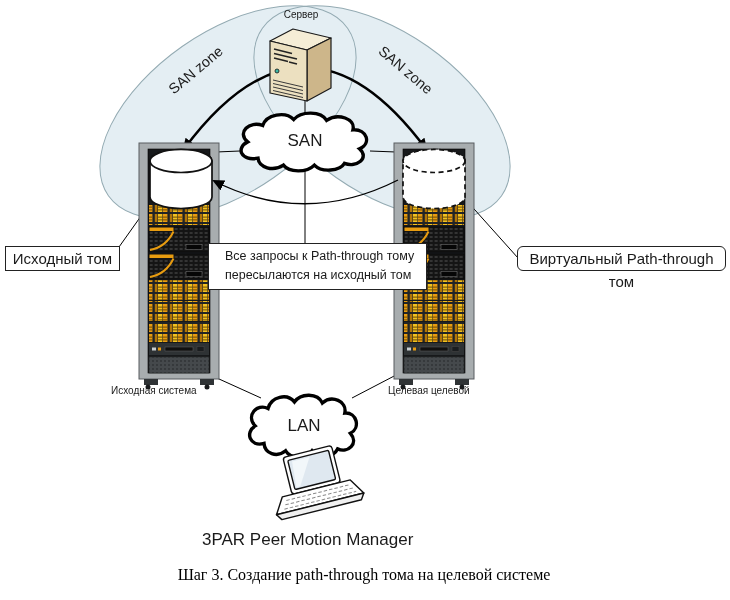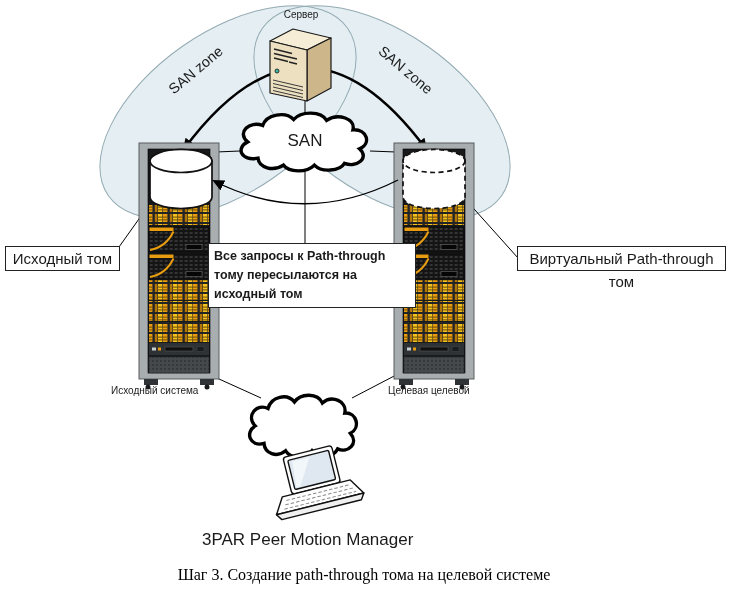--- a/index.html
+++ b/index.html
@@ -5,21 +5,21 @@
   html,body{margin:0;padding:0;background:#fff;}
   .stage{position:relative;width:730px;height:600px;background:#fff;overflow:hidden;
          font-family:"Liberation Sans",sans-serif;color:#1a1a1a;}
   .stage svg{position:absolute;left:0;top:0;}
   .lbl{position:absolute;white-space:nowrap;font-size:10px;}
   .zone-lbl{position:absolute;font-size:14.5px;white-space:nowrap;}
   .cloud-lbl{position:absolute;font-weight:normal;font-size:17px;text-align:center;width:100px;}
   .callout{position:absolute;background:#fff;border:1px solid #222;text-align:center;
            font-size:15px;line-height:23px;height:23px;}
   .notebox{position:absolute;background:#fff;border:1px solid #222;left:208px;top:243px;
-           width:197px;padding:3px 4px 4px 5px;font-size:12.5px;line-height:1.5;text-align:left;font-weight:bold;}
+           width:197px;padding:3px 4px 4px 16px;font-size:12.5px;line-height:1.5;text-align:left;}
   .caption{position:absolute;left:0;top:566px;width:728px;text-align:center;
            font-family:"Liberation Serif",serif;font-size:16px;color:#000;}
   .center{text-align:center;}
 </style>
 </head>
 <body>
 
 <div class="stage">
 
 <svg width="730" height="600" viewBox="0 0 730 600">
@@ -156,25 +156,26 @@
     </g>
   </g>
 </svg>
 
   <div class="lbl center" style="left:251px;top:9px;width:100px;">Сервер</div>
 
   <div class="zone-lbl" style="left:163px;top:62px;transform:rotate(-40deg);">SAN zone</div>
   <div class="zone-lbl" style="left:373px;top:62px;transform:rotate(40deg);">SAN zone</div>
 
   <div class="cloud-lbl" style="left:255px;top:131px;">SAN</div>
+  <div class="cloud-lbl" style="left:254px;top:416px;">LAN</div>
 
   <div class="callout" style="left:5px;top:246px;width:113px;">Исходный том</div>
-  <div class="callout" style="left:517px;top:246px;width:207px;">Виртуальный Path-through том</div>
+  <div class="callout" style="left:517px;top:246px;width:207px;border-radius:6px;">Виртуальный Path-through том</div>
 
   <div class="notebox">Все запросы к Path-through тому пересылаются на исходный том</div>
 
-  <div class="lbl" style="left:111px;top:385px;">Исходный система</div>
+  <div class="lbl" style="left:111px;top:385px;">Исходная система</div>
   <div class="lbl" style="left:388px;top:385px;">Целевая целевой</div>
 
   <div class="lbl center" style="left:202px;top:530px;width:200px;font-size:17px;">3PAR Peer Motion Manager</div>
 
   <div class="caption">Шаг 3. Создание path-through тома на целевой системе</div>
 </div>
 
 </body></html>

